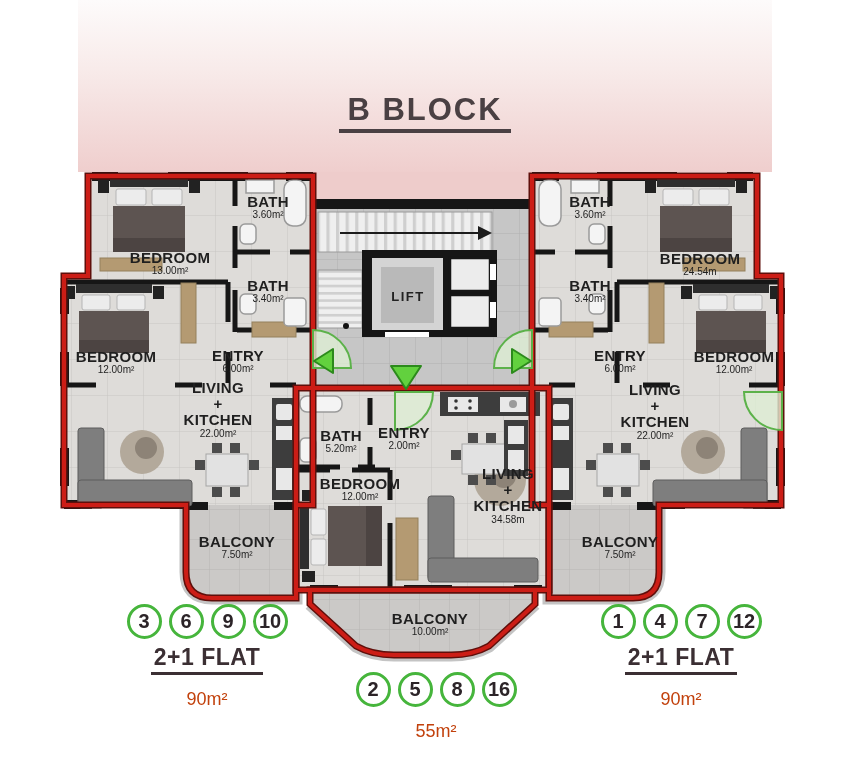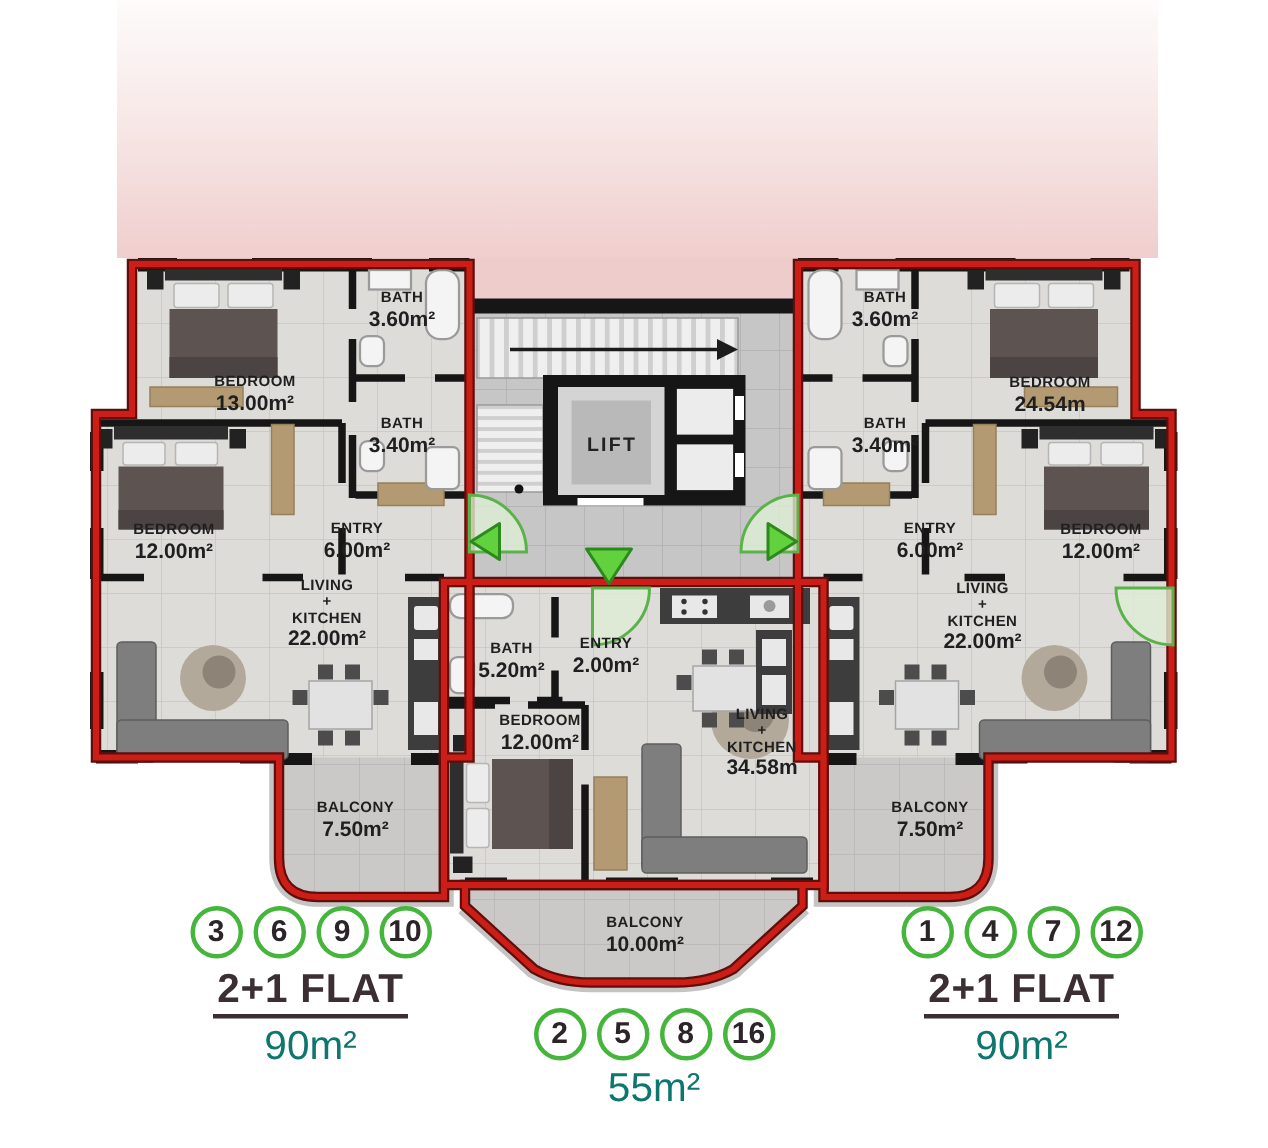--- a/index.html
+++ b/index.html
@@ -7,40 +7,43 @@
          font-family:"Liberation Sans",sans-serif;}
   .pink-band{position:absolute;left:78px;top:0;width:694px;height:172px;
              background:linear-gradient(180deg,#fdfbfb 0%,#f8ebea 40%,#efcecd 100%);}
   .pink-ext{position:absolute;left:313px;top:172px;width:219px;height:28px;background:#eecccb;}
   .title-wrap{position:absolute;left:78px;top:92px;width:694px;text-align:center;}
   .title-text{display:inline-block;font-size:31px;font-weight:bold;color:#4a4043;
               letter-spacing:2px;border-bottom:4px solid #4a4043;padding:0 8px 1px;}
   svg.plan{position:absolute;left:0;top:0;}
   .rlabel{position:absolute;transform:translate(-50%,-50%);text-align:center;
           color:#1f1f1f;line-height:1.08;z-index:5;pointer-events:none;}
-  .rlabel .nm{display:block;font-size:10px;font-weight:bold;letter-spacing:.3px;white-space:pre-line;}
-  .rlabel .ar{display:block;font-size:14px;font-weight:bold;}
+  .rlabel .nm{display:block;font-size:15px;font-weight:bold;letter-spacing:.3px;white-space:pre-line;}
+  .rlabel .ar{display:block;font-size:10px;font-weight:normal;}
   .lift-label{position:absolute;transform:translate(-50%,-50%);font-size:13px;font-weight:bold;
               letter-spacing:1.5px;color:#222;z-index:5;}
   .legend{position:absolute;width:190px;text-align:center;z-index:6;}
   .circle-row{display:flex;justify-content:center;gap:7px;}
   .unit-circle{display:block;width:29px;height:29px;border:3px solid #46b53c;border-radius:50%;
                background:#fff;color:#2c2428;font-size:20px;font-weight:bold;line-height:29px;
                text-align:center;}
-  .flat-type{margin-top:5px;font-size:27px;font-weight:bold;color:#3b2f33;letter-spacing:.5px;}
+  .flat-type{margin-top:5px;font-size:23px;font-weight:bold;color:#3b2f33;letter-spacing:.5px;}
   .ft-inner{display:inline-block;border-bottom:3px solid #3b2f33;padding:0 3px 1px;}
-  .flat-size{margin-top:3px;font-size:27px;color:#0f766e;}
+  .flat-size{margin-top:14px;font-size:18px;color:#c2410c;}
 </style>
 </head>
 <body>
 
 <div class="stage">
 
   <div class="pink-band"></div>
   <div class="pink-ext"></div>
+  <div class="title-wrap">
+    <span class="title-text">B BLOCK</span>
+  </div>
 
   <svg class="plan" width="845" height="765" viewBox="0 0 845 765">
     <defs>
       <pattern id="tileA" width="36" height="36" patternUnits="userSpaceOnUse">
         <rect width="36" height="36" fill="#dedcd9"></rect>
         <path d="M36 0 V36 M0 36 H36" stroke="#c8c6c3" stroke-width="1" fill="none"></path>
       </pattern>
       <pattern id="tileC" width="26" height="26" patternUnits="userSpaceOnUse">
         <rect width="26" height="26" fill="#c6c6c6"></rect>
         <path d="M26 0 V26 M0 26 H26" stroke="#b0b0b0" stroke-width="1" fill="none"></path>

